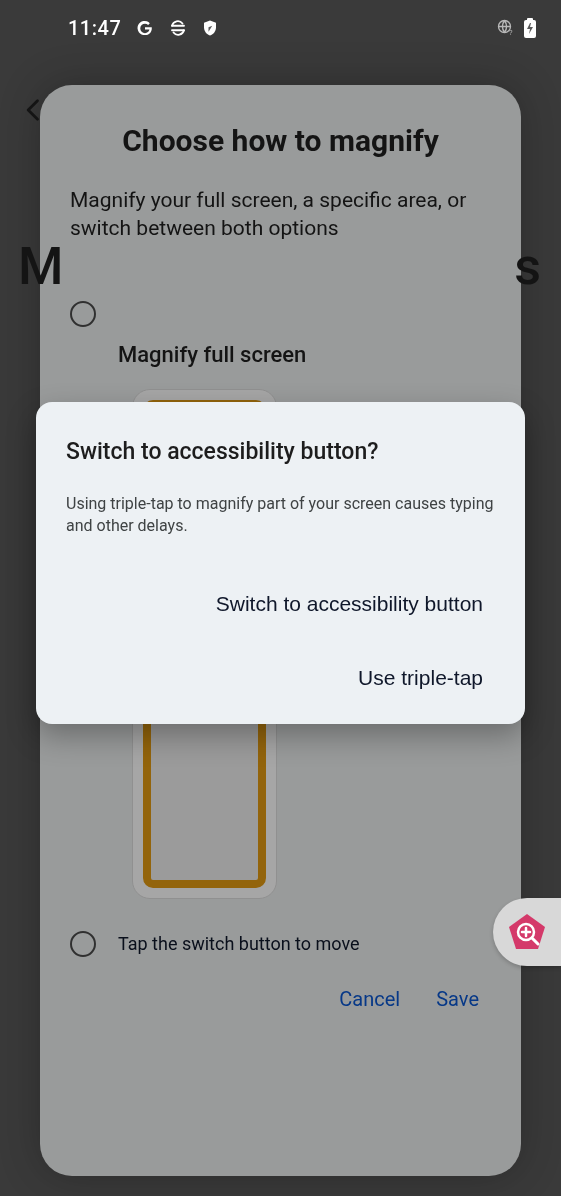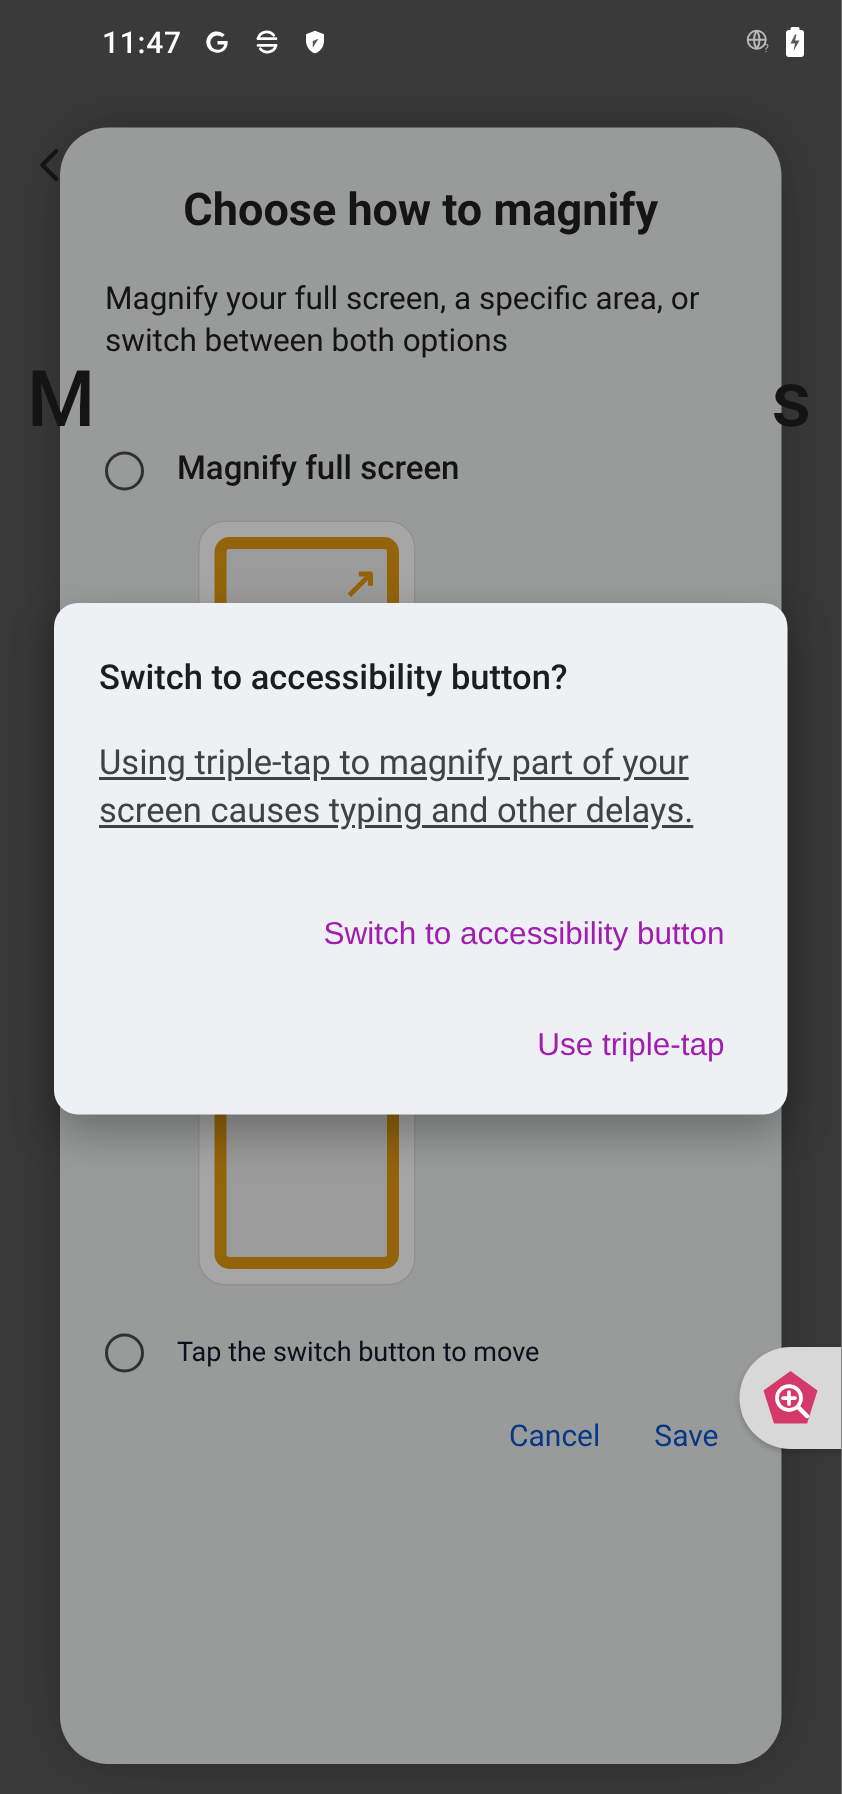--- a/index.html
+++ b/index.html
@@ -53,21 +53,21 @@
     z-index: 12;
   }
   .bg-title { font-size: 30px; font-weight: 700; margin-bottom: 28px; text-align: center; }
   .bg-subtitle { font-size: 21px; font-weight: 400; line-height: 1.35; margin-bottom: 56px; }
 
   .option { display:flex; align-items:flex-start; gap:22px; margin-bottom: 10px; }
   .radio {
     width: 26px; height:26px; border:2.5px solid #4b4b4b; border-radius:50%;
     flex-shrink:0; margin-top: 2px;
   }
-  .option-label { font-size: 22px; font-weight: 500; line-height:1.3; }
+  .option-label { font-size: 22px; font-weight: 500; line-height:1.3;margin-top:42px; }
   .option-sub { font-size: 18px; color:#0f172a; margin-top:4px; }
 
   .preview-box {
     margin: 20px 0 30px 62px;
     width: 145px; height: 510px;
     background: #fff;
     border: 1px solid #ddd;
     border-radius: 18px;
     padding: 10px;
     display:flex; flex-direction:column; justify-content:space-between;
@@ -132,25 +132,25 @@
     left: 36px; right: 36px;
     top: 402px;
     background: #edf1f4;
     border-radius: 16px;
     padding: 36px 30px 28px 30px;
     z-index: 50;
     box-shadow: 0 12px 30px rgba(0,0,0,0.3);
     color: #1d1d1d;
   }
   .dialog-title { font-size: 23px; font-weight: 500; margin-bottom: 28px; color:#1d1d1d; }
-  .dialog-body { font-size: 23px; line-height: 1.4; color:#3f4344;text-decoration:underline; }
+  .dialog-body { font-size: 16px; line-height: 1.4; color:#3f4344; }
   .dialog-body p + p { margin-top: 22px; }
   .dialog-actions { margin-top: 48px; display:flex; flex-direction:column; align-items:flex-end; gap: 38px; }
   .dialog-action {
-    font-size: 21px; font-weight: 500; color:#a21caf;
+    font-size: 21px; font-weight: 500; color:#0f172a;
     background:none; border:none; cursor:pointer; padding: 6px 12px;
   }
 </style>
 </head>
 <body>
 
 <div class="bg-letter-left">M</div>
 <div class="bg-letter-right">s</div>
 <div class="bg-small-text-left" style="white-space:pre-line;">I
 s</div>

